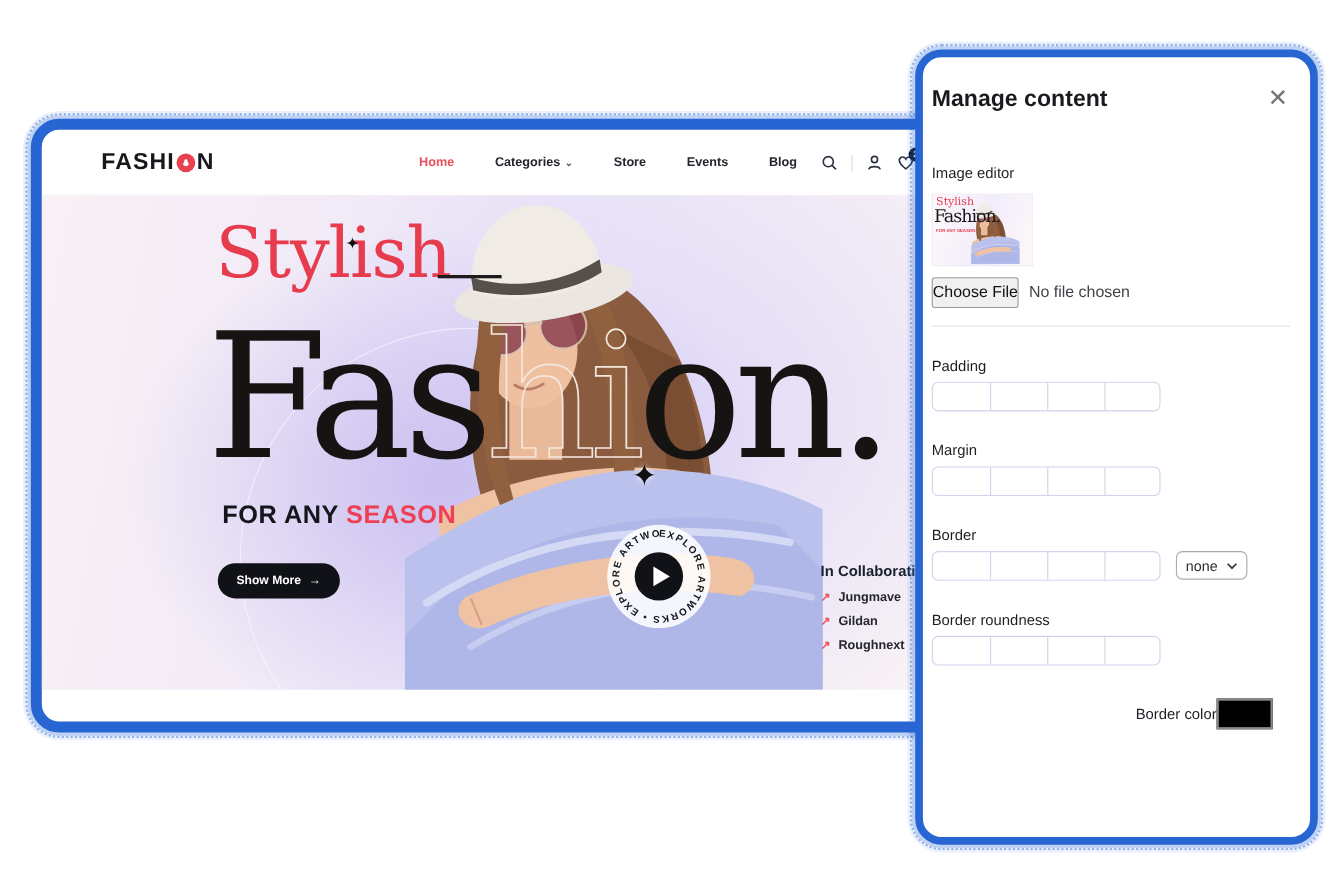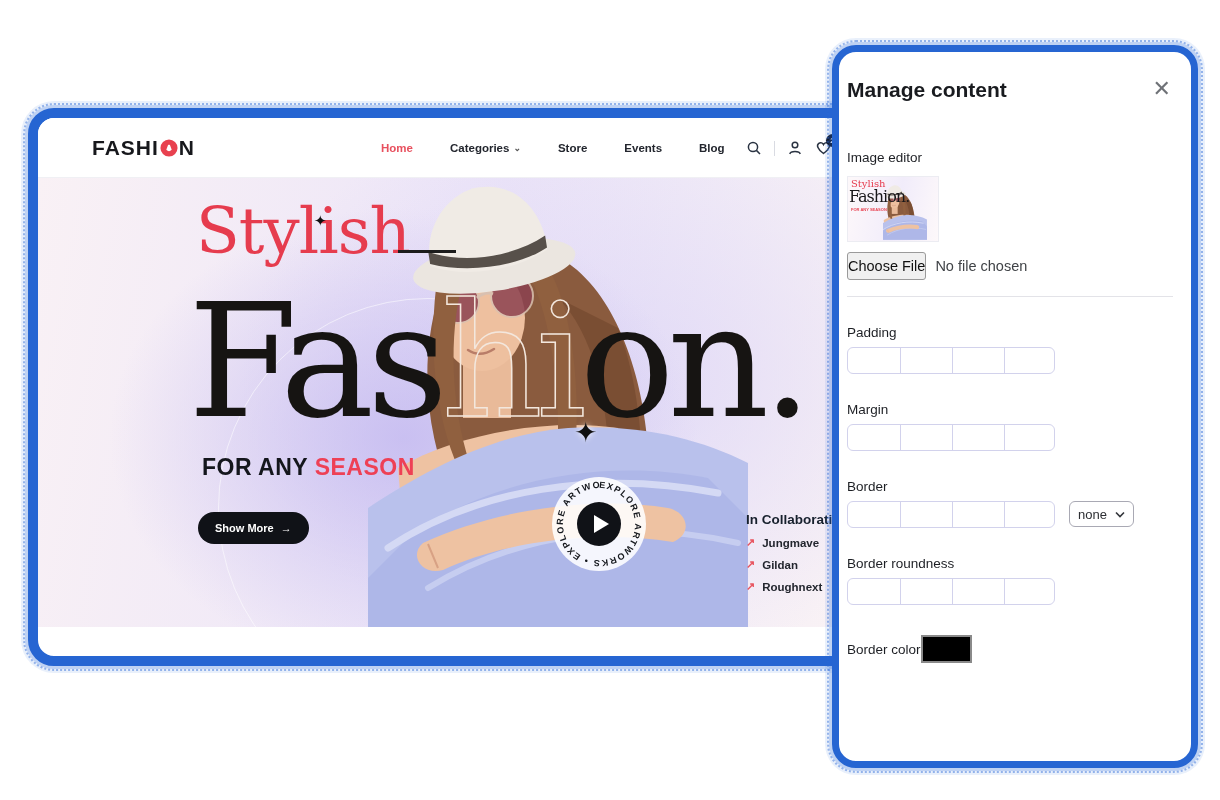--- a/index.html
+++ b/index.html
@@ -94,21 +94,21 @@
   .grp-label { margin-top:28px; }
   .cell-group { margin-top:7px; display:flex; width:208px; border:1px solid #d2d2ec;
                 border-radius:6px; overflow:hidden; background:#fff; }
   .cell-group input { width:52px; height:25px; border:none; border-left:1px solid #d2d2ec;
                       outline:none; font-size:12px; padding:0 5px; color:#222; background:transparent; }
   .cell-group input:first-child { border-left:none; }
   .border-row { display:flex; align-items:flex-start; gap:14px; }
   .fake-select { margin-top:7px; height:26px; width:65px; border:1px solid #a9a9b4; border-radius:6px;
                  display:flex; align-items:center; justify-content:space-between; padding:0 8px;
                  font-size:13px; color:#2d2f33; cursor:pointer; background:#fff; }
-  .color-row { display:flex; align-items:center; justify-content:flex-start;
+  .color-row { display:flex; align-items:center; justify-content:flex-end;
                padding-right:16px; }
   .color-row.first { margin-top:30px; }
   .color-row.second { margin-top:41px; }
   .swatch { width:51px; height:28px; background:#000; border:2px solid #8a8a8a; cursor:pointer; }
 </style>
 </head>
 <body>
 
 <svg width="0" height="0" style="position:absolute" aria-hidden="true">
   <symbol id="woman-sym" viewBox="0 0 380 449">

